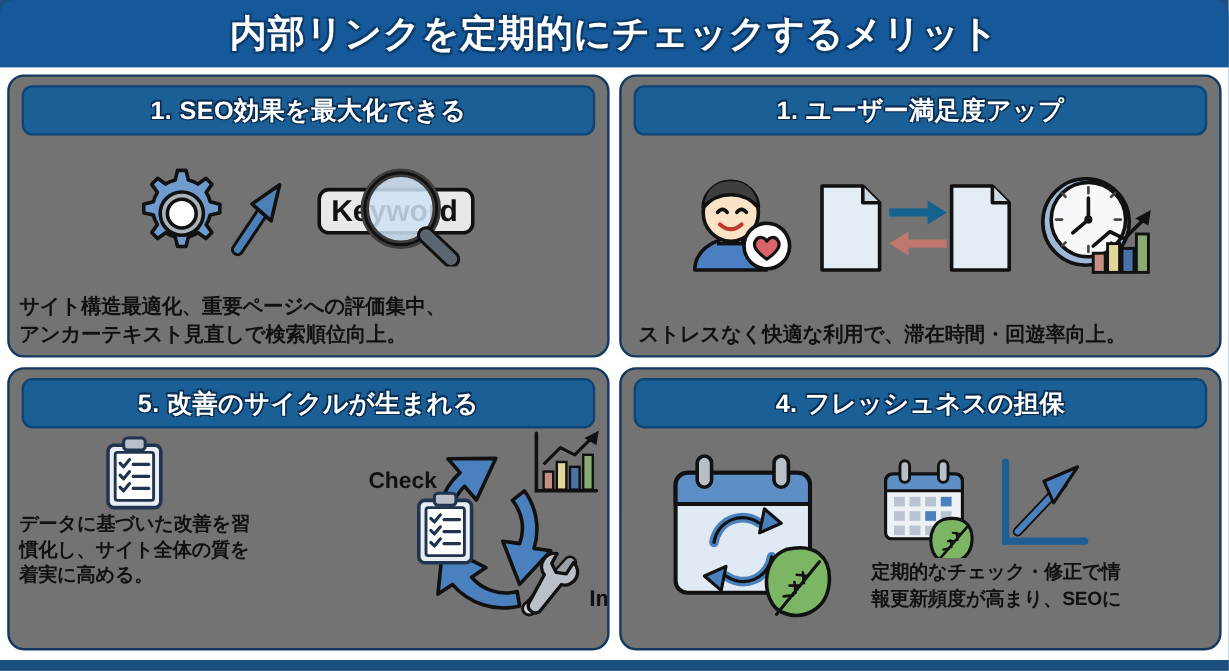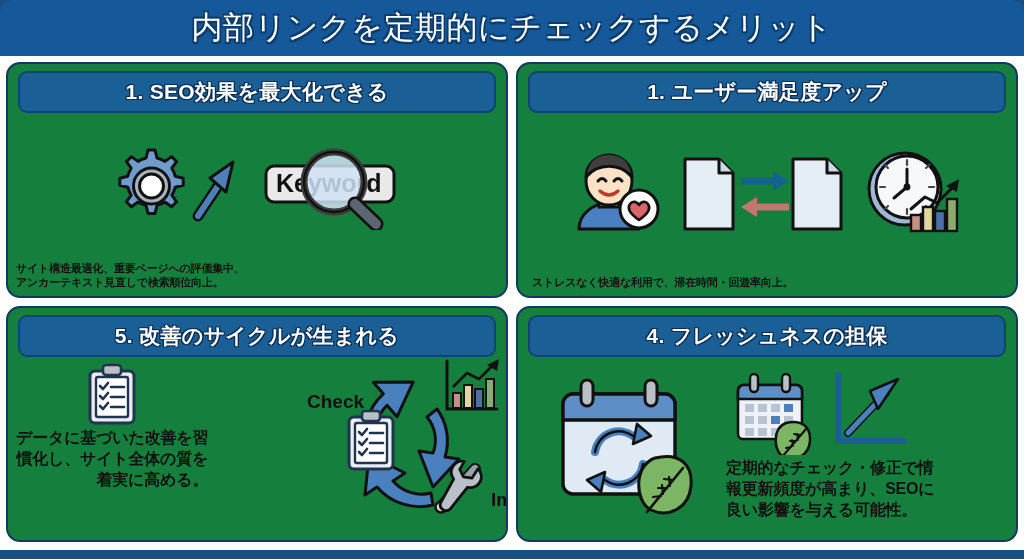--- a/index.html
+++ b/index.html
@@ -20,41 +20,41 @@
   .banner{
     height:56px;flex:0 0 56px;
     background:#15599a;
     border-radius:12px 12px 0 0;
     display:flex;align-items:center;justify-content:center;
     position:relative;
   }
   .banner-title{
     color:#ffffff;
     font-size:31px;
-    font-weight:normal;
+    font-weight:bold;
     letter-spacing:.5px;
     text-shadow:
       -1.6px -1.6px 0 #0d3c6b, 1.6px -1.6px 0 #0d3c6b,
       -1.6px 1.6px 0 #0d3c6b, 1.6px 1.6px 0 #0d3c6b,
       0 2px 2px rgba(0,0,0,.35);
     white-space:nowrap;
   }
   
   .grid{
     flex:1 1 auto;
     display:grid;
     grid-template-columns:1fr 1fr;
     grid-template-rows:1fr 1fr;
     gap:8px;
     padding:6px 6px 8px 6px;
     box-sizing:border-box;
     background:#ffffff;
   }
   .card{
-    background:#15803d;
+    background:#737373;
     border:2.5px solid #12395f;
     border-radius:14px;
     box-sizing:border-box;
     padding:7px 8px 6px 8px;
     display:flex;flex-direction:column;
     position:relative;
     overflow:hidden;
   }
   .card-head{
     background:#1a5f96;
@@ -70,21 +70,21 @@
     text-shadow:
       -1.2px -1.2px 0 #0a2d52, 1.2px -1.2px 0 #0a2d52,
       -1.2px 1.2px 0 #0a2d52, 1.2px 1.2px 0 #0a2d52;
   }
   .card-body{
     flex:1 1 auto;
     position:relative;
     display:flex;flex-direction:column;
   }
   .bodytext{
-    font-size:11px;
+    font-size:17px;
     font-weight:bold;
     color:#111111;
     line-height:1.32;
     letter-spacing:-.2px;
     white-space:nowrap;
   }
   .bodytext.small{font-size:16px;}
   
   .iconrow{
     flex:1 1 auto;
@@ -93,21 +93,21 @@
   }
   .textblock{flex:0 0 auto;}
   
   .c3wrap{flex:1 1 auto;display:flex;align-items:stretch;}
   .c3left{
     width:250px;flex:0 0 250px;
     display:flex;flex-direction:column;
     align-items:flex-start;justify-content:flex-start;
   }
   .c3clip{margin:6px 0 0 70px;}
-  .c3text{margin-top:2px;text-align:right;}
+  .c3text{margin-top:2px;}
   .c3right{flex:1 1 auto;position:relative;margin-left:37px;}
   
   .c4wrap{flex:1 1 auto;display:flex;align-items:center;}
   .c4left{flex:0 0 200px;display:flex;align-items:center;justify-content:center;}
   .c4right{flex:1 1 auto;display:flex;flex-direction:column;align-items:flex-start;}
   .c4icons{display:flex;align-items:flex-end;gap:6px;margin-left:4px;}
   .c4text{margin-top:2px;}
   .cyc-label{
     position:absolute;
     font-size:19px;font-weight:bold;color:#111;
@@ -406,21 +406,20 @@
                   <path d="M10 4 V70 H76" stroke="#1e5f93" stroke-width="6" fill="none" stroke-linecap="round"></path>
                   <path d="M20 62 L58 22" stroke="#111" stroke-width="8" fill="none" stroke-linecap="round"></path>
                   <path d="M20 62 L58 22" stroke="#4a80bd" stroke-width="5" fill="none" stroke-linecap="round"></path>
                   <path d="M70 8 L50 38 L42 20 Z" fill="#4a80bd" stroke="#111" stroke-width="2.6" stroke-linejoin="round"></path>
                 </svg>
               </span>
             </div>
             <div class="c4text">
               <div class="bodytext small">定期的なチェック・修正で情</div>
               <div class="bodytext small">報更新頻度が高まり、SEOに</div>
-              <div class="bodytext small">良い影響を与える可能性。</div>
             </div>
           </div>
         </div>
       </div>
     </div>
 
   </div>
 
   <div class="footer-strip"></div>
 </div>

